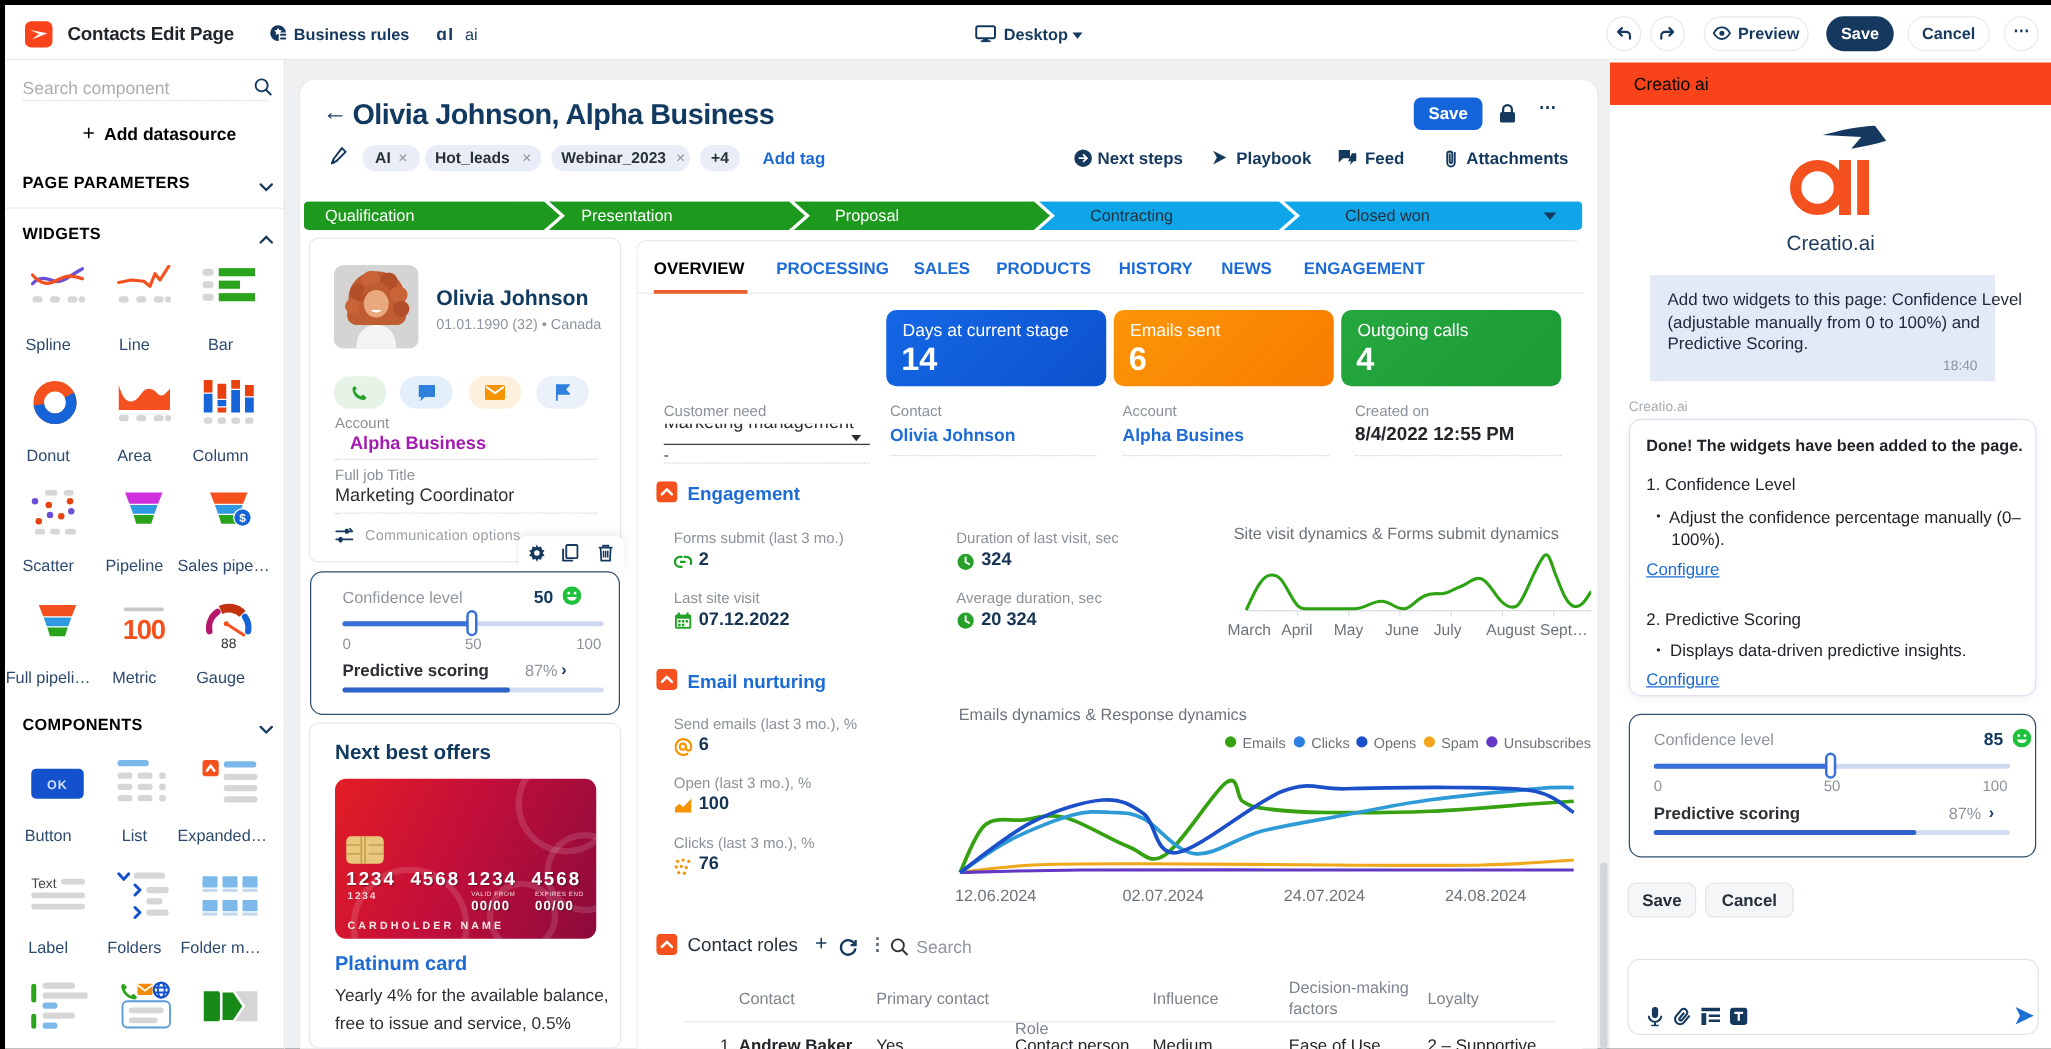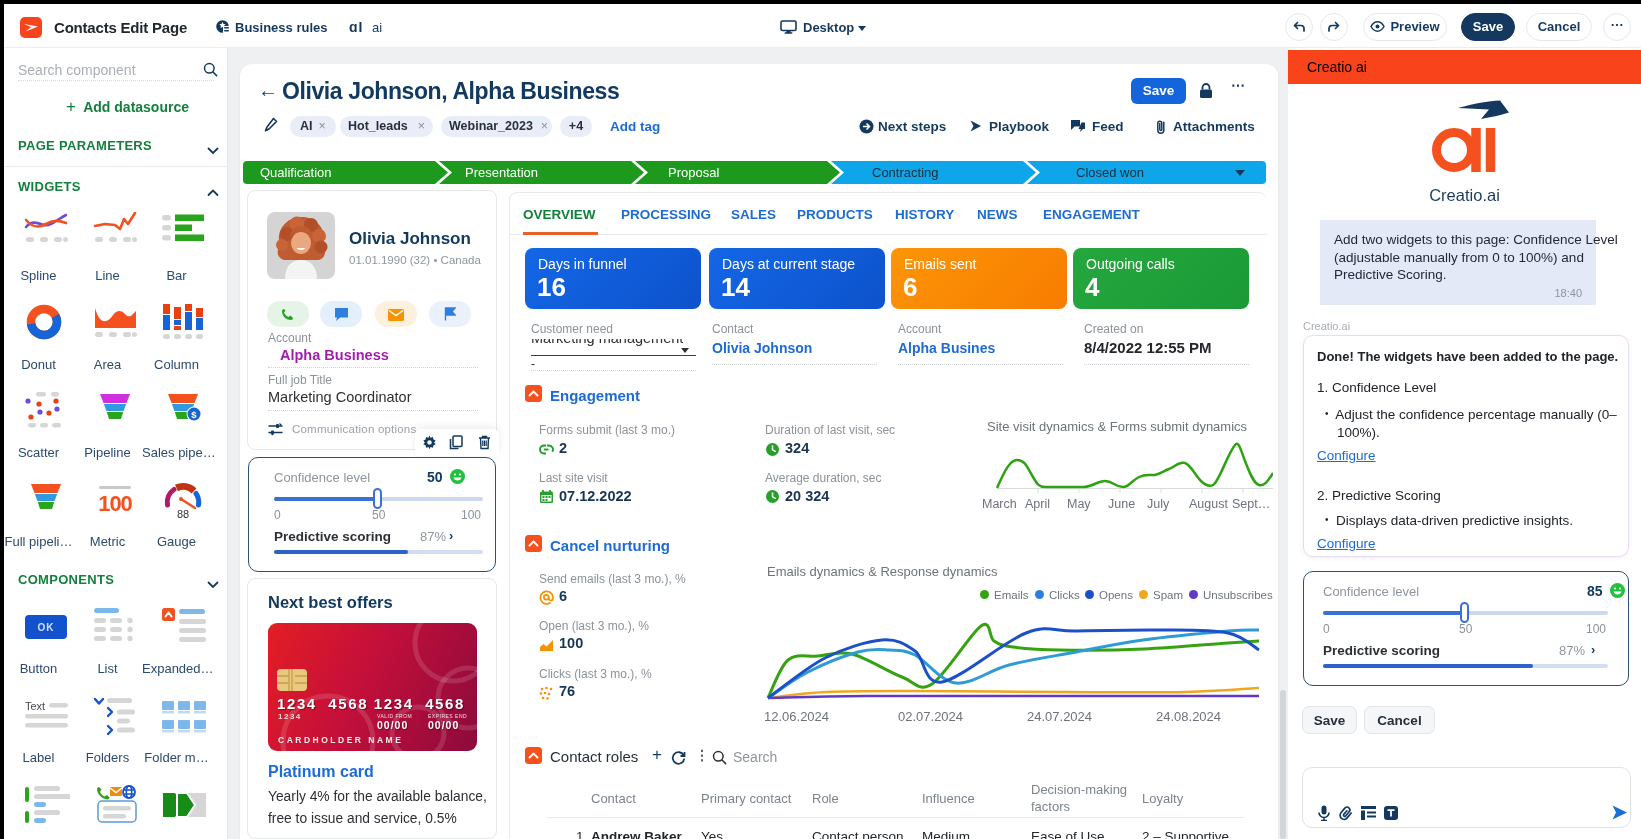--- a/index.html
+++ b/index.html
@@ -1,18 +1,18 @@
 <!DOCTYPE html>
 <html><head><meta charset="utf-8">
 <style>
 *{margin:0;padding:0;box-sizing:border-box}
 html,body{width:1641px;height:839px;overflow:hidden;background:#000;font-family:"Liberation Sans",sans-serif}
 .ab{position:absolute}
 #page{position:absolute;left:0;top:0;width:1641px;height:839px;background:#000}
-.navy{color:#15803d}
+.navy{color:#000000}
 .blue{color:#1d6bd4}
 
 #topbar{left:4px;top:4px;width:1637px;height:44px;background:#fff;border-bottom:1px solid #ececec}
 .logo{left:16px;top:13px;width:22px;height:21px;background:#f9431b;border-radius:5px}
 .tb-title{left:50px;top:15px;font-size:15px;font-weight:bold;color:#22272e;letter-spacing:-0.2px}
 .tb-item{top:16px;font-size:13px;font-weight:bold;color:#15395e}
 .circbtn{top:9px;width:28px;height:28px;border:1px solid #e6e9ed;border-radius:50%;background:#fff}
 .pillbtn{top:9px;height:28px;border:1px solid #e6e9ed;border-radius:15px;background:#fff;color:#15395e;font-size:13px;font-weight:bold;line-height:26px;text-align:center}
 
 #sidebar{left:4px;top:48px;width:224px;height:791px;background:#fff;border-right:1px solid #e8e8e8}
@@ -480,24 +480,20 @@
 <div class="ab" style="left:269px;top:128px;width:757px;height:647px;border:1px solid #e8eaed;border-right:none;border-bottom:none;border-radius:8px 8px 0 0;background:#fff">
 <div class="ab" style="left:0;top:41px;width:757px;border-bottom:1px solid #e8eaed"></div>
 <div class="ab tab navy" style="left:13px">OVERVIEW</div>
 <div class="ab" style="left:13px;top:39px;width:75px;height:3px;background:#e8612c"></div>
 <div class="ab tab blue" style="left:111px">PROCESSING</div>
 <div class="ab tab blue" style="left:221px">SALES</div>
 <div class="ab tab blue" style="left:287px">PRODUCTS</div>
 <div class="ab tab blue" style="left:385px">HISTORY</div>
 <div class="ab tab blue" style="left:467px">NEWS</div>
 <div class="ab tab blue" style="left:533px">ENGAGEMENT</div>
-<div class="ab kpi" style="left:15px;background:linear-gradient(135deg,#1467e6,#0d52cc)">
-            <div class="t">Days in funnel</div>
-            <div class="v">16</div>
-          </div>
 <div class="ab kpi" style="left:199px;background:linear-gradient(135deg,#1467e6,#0d52cc)">
             <div class="t">Days at current stage</div>
             <div class="v">14</div>
           </div>
 <div class="ab kpi" style="left:381px;background:linear-gradient(135deg,#fc9507,#f87c00)">
             <div class="t">Emails sent</div>
             <div class="v">6</div>
           </div>
 <div class="ab kpi" style="left:563px;background:linear-gradient(135deg,#25a73e,#1b9a35)">
             <div class="t">Outgoing calls</div>
@@ -576,21 +572,21 @@
 <div class="ab mlbl" style="left:515px">April</div>
 <div class="ab mlbl" style="left:557px">May</div>
 <div class="ab mlbl" style="left:598px">June</div>
 <div class="ab mlbl" style="left:637px">July</div>
 <div class="ab mlbl" style="left:679px">August</div>
 <div class="ab mlbl" style="left:722px">Sept…</div>
 <div class="ab secic" style="left:15px;top:342px"><svg width="17" height="17" viewBox="0 0 17 17">
               <rect width="17" height="17" rx="3.5" fill="#f4511e"></rect>
               <path d="M4.5 10.5 L8.5 6.5 L12.5 10.5" fill="none" stroke="#fff" stroke-width="2" stroke-linecap="round" stroke-linejoin="round"></path>
             </svg></div>
-<div class="ab sechd" style="left:40px;top:344px">Cancel nurturing</div>
+<div class="ab sechd" style="left:40px;top:344px">Email nurturing</div>
 <div class="ab glbl" style="left:29px;top:379px">Send emails (last 3 mo.), %</div>
 <div class="ab" style="left:29px;top:397px"><svg width="15" height="15" viewBox="0 0 15 15">
               <path d="M11 13 a6.3 6.3 0 1 1 3-5.5 c0 2-1 3-2.2 3 S9.6 9.5 9.8 7.5" fill="none" stroke="#f59300" stroke-width="1.7" stroke-linecap="round"></path>
               <circle cx="7.3" cy="7.3" r="2.4" fill="none" stroke="#f59300" stroke-width="1.7"></circle>
             </svg></div>
 <div class="ab nval" style="left:49px;top:395px">6</div>
 <div class="ab glbl" style="left:29px;top:426px">Open (last 3 mo.), %</div>
 <div class="ab" style="left:29px;top:445px"><svg width="15" height="13" viewBox="0 0 15 13">
               <path d="M1 12 V8 l3.5-3 3 2.5 L14 1 v11 Z" fill="#f59300"></path>
             </svg></div>
@@ -637,21 +633,21 @@
               <path d="M13.5 2 v4 h-4" fill="none" stroke="#15395e" stroke-width="1.8"></path>
             </svg></div>
 <div class="ab" style="left:185px;top:554px;font-size:14px;font-weight:bold;color:#5a6270">⋮</div>
 <div class="ab" style="left:202px;top:557px"><svg width="15" height="15" viewBox="0 0 15 15">
               <circle cx="6.3" cy="6.3" r="4.8" fill="none" stroke="#2c2f33" stroke-width="1.5"></circle>
               <path d="M10 10 L13.6 13.6" stroke="#2c2f33" stroke-width="1.5" stroke-linecap="round"></path>
             </svg></div>
 <div class="ab" style="left:223px;top:556px;font-size:14px;color:#8e959e">Search</div>
 <div class="ab thd" style="left:81px;top:597px">Contact</div>
 <div class="ab thd" style="left:191px;top:597px">Primary contact</div>
-<div class="ab thd" style="left:302px;top:597px">Role</div>
+<div class="ab thd" style="left:302px;top:621px">Role</div>
 <div class="ab thd" style="left:412px;top:597px">Influence</div>
 <div class="ab thd" style="left:521px;top:588px">Decision-making<br>factors</div>
 <div class="ab thd" style="left:632px;top:597px">Loyalty</div>
 <div class="ab" style="left:37px;top:624px;width:697px;border-bottom:1px solid #e8eaed"></div>
 <div class="ab trow" style="left:66px;top:636px">1</div>
 <div class="ab trow blue" style="left:81px;top:636px;font-weight:bold">Andrew Baker</div>
 <div class="ab trow" style="left:191px;top:636px">Yes</div>
 <div class="ab trow" style="left:302px;top:636px">Contact person</div>
 <div class="ab trow" style="left:412px;top:636px">Medium</div>
 <div class="ab trow" style="left:521px;top:636px">Ease of Use</div>

